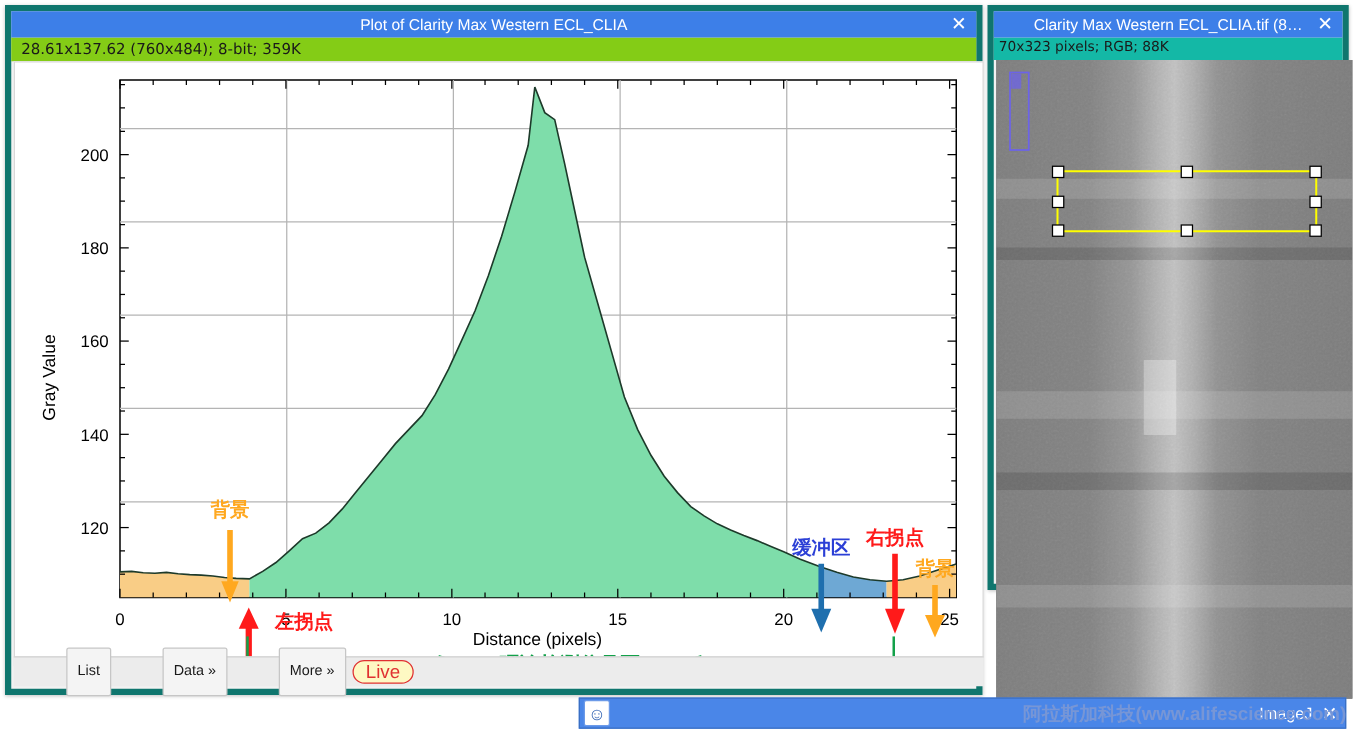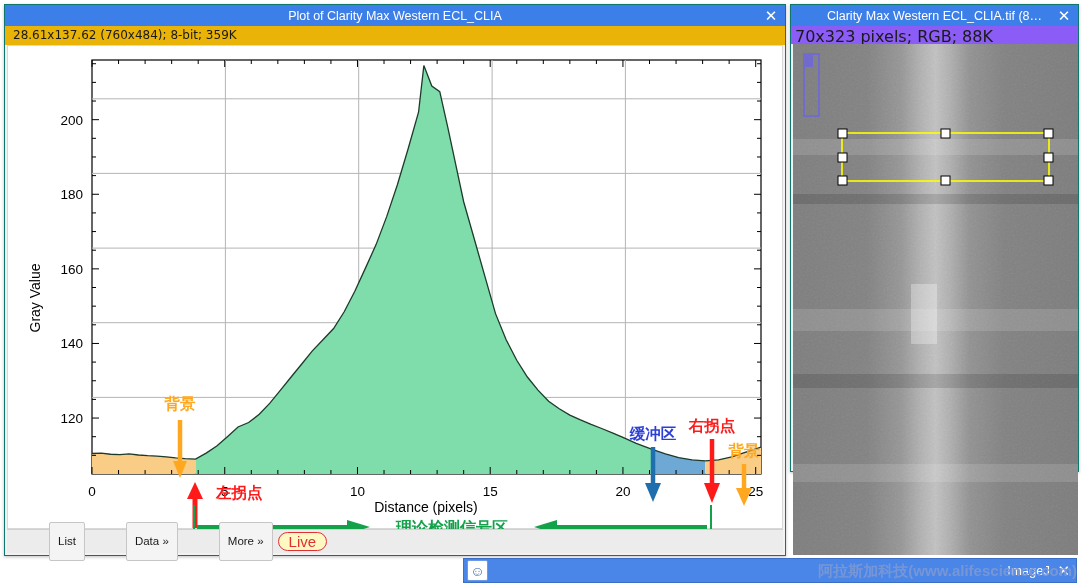--- a/index.html
+++ b/index.html
@@ -1,50 +1,50 @@
 <!DOCTYPE html>
 <html><head>
 <meta charset="utf-8">
 <style>
   html,body{margin:0;padding:0;background:#ffffff;}
   body{width:1083px;height:585px;position:relative;overflow:hidden;
        font-family:"Liberation Sans","DejaVu Sans",sans-serif;}
 
   
-  .win{position:absolute;background:#f2f2f2;border:1px solid #0f766e;
+  .win{position:absolute;background:#f2f2f2;border:5px solid #0f766e;
        box-shadow:0 1px 3px rgba(0,0,0,.25);box-sizing:border-box;}
   .titlebar{height:21px;background:#3d7fe8;color:#fff;font-size:12.5px;
             display:flex;align-items:center;justify-content:center;position:relative;}
   .titlebar .tlabel{white-space:nowrap;overflow:hidden;text-overflow:ellipsis;
                     padding:0 26px;font-weight:400;}
   .closebtn{position:absolute;right:6px;top:50%;transform:translateY(-50%);
             width:16px;height:16px;color:#ffffff;font-size:15px;font-weight:bold;
             line-height:16px;text-align:center;cursor:pointer;}
 
   
   #plotwin{left:4px;top:4px;width:782px;height:552px;}
   .statusline{height:19px;font-size:12px;color:#1a1a1a;padding:2px 0 0 8px;
-              background:#eab308;box-sizing:border-box;font-family:"DejaVu Sans",sans-serif;}
+              background:#84cc16;box-sizing:border-box;font-family:"DejaVu Sans",sans-serif;}
   .canvaswrap{position:absolute;left:2px;top:40px;width:776px;height:484px;
               background:#ffffff;border:1px solid #d8d8d8;box-sizing:border-box;}
   svg.plot{display:block;}
 
   
   .toolbar{position:absolute;left:2px;bottom:2px;width:776px;height:24px;
            background:#ececec;border-top:1px solid #d0d0d0;box-sizing:border-box;
            display:flex;align-items:center;padding-left:6px;gap:5px;}
   .tbtn{font-size:11.5px;color:#1a1a1a;background:#f4f4f4;border:1px solid #c6c6c6;
         border-radius:2px;padding:12px 8px;cursor:pointer;line-height:13px;margin-left:36px;}
   .livebtn{font-size:15px;color:#e03131;background:#fef9c3;border:1px solid #e03131;
            border-radius:10px;padding:2px 10px;cursor:pointer;line-height:13px;}
 
   
   #imgwin{left:790px;top:4px;width:289px;height:468px;}
-  .imgstatus{height:18px;font-size:16px;color:#1a1a1a;padding:1px 0 0 4px;
-             background:#8b5cf6;box-sizing:border-box;font-family:"DejaVu Sans",sans-serif;}
+  .imgstatus{height:18px;font-size:11px;color:#1a1a1a;padding:1px 0 0 4px;
+             background:#14b8a6;box-sizing:border-box;font-family:"DejaVu Sans",sans-serif;}
   .imgcanvas{position:absolute;left:2px;top:39px;width:285px;height:511px;
              overflow:hidden;background:#808080;}
 
   
   #taskbar{position:absolute;left:463px;bottom:2px;width:614px;height:25px;
            background:#4a86e8;border:1px solid #3a6fc4;display:flex;align-items:center;
            box-sizing:border-box;}
   .tskicon{width:19px;height:19px;margin-left:3px;background:#ffffff;border:1px solid #6c9ae8;
            border-radius:2px;display:flex;align-items:center;justify-content:center;
            font-size:14px;color:#2a5db0;line-height:14px;}

